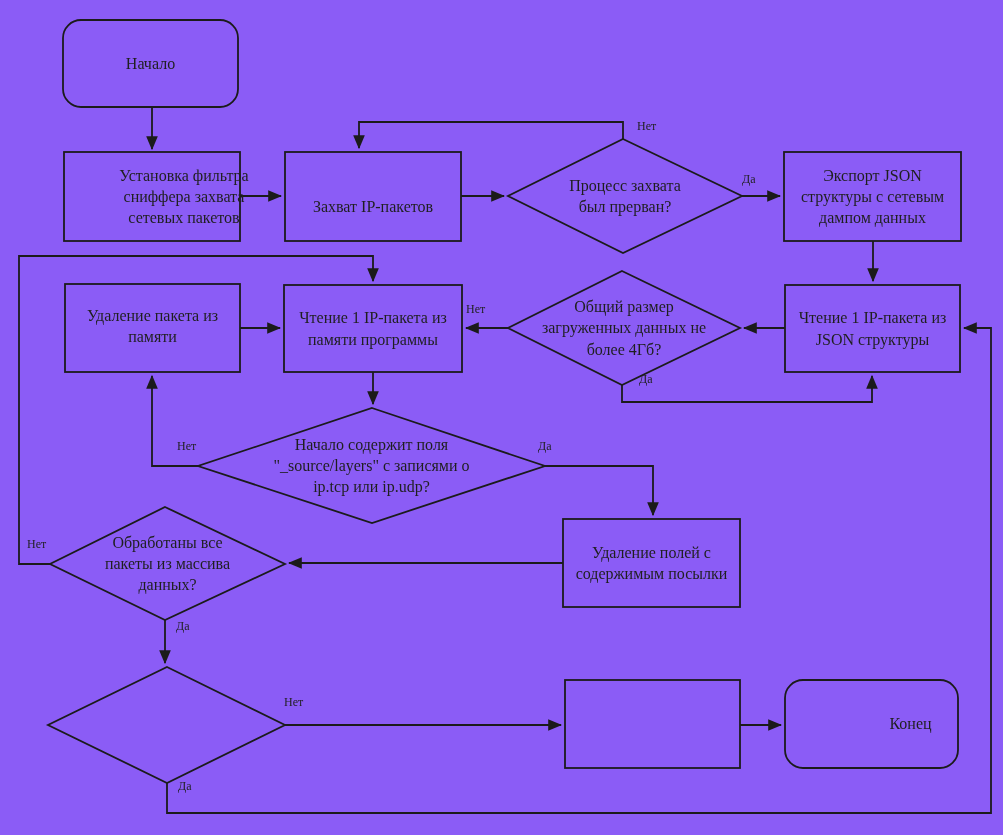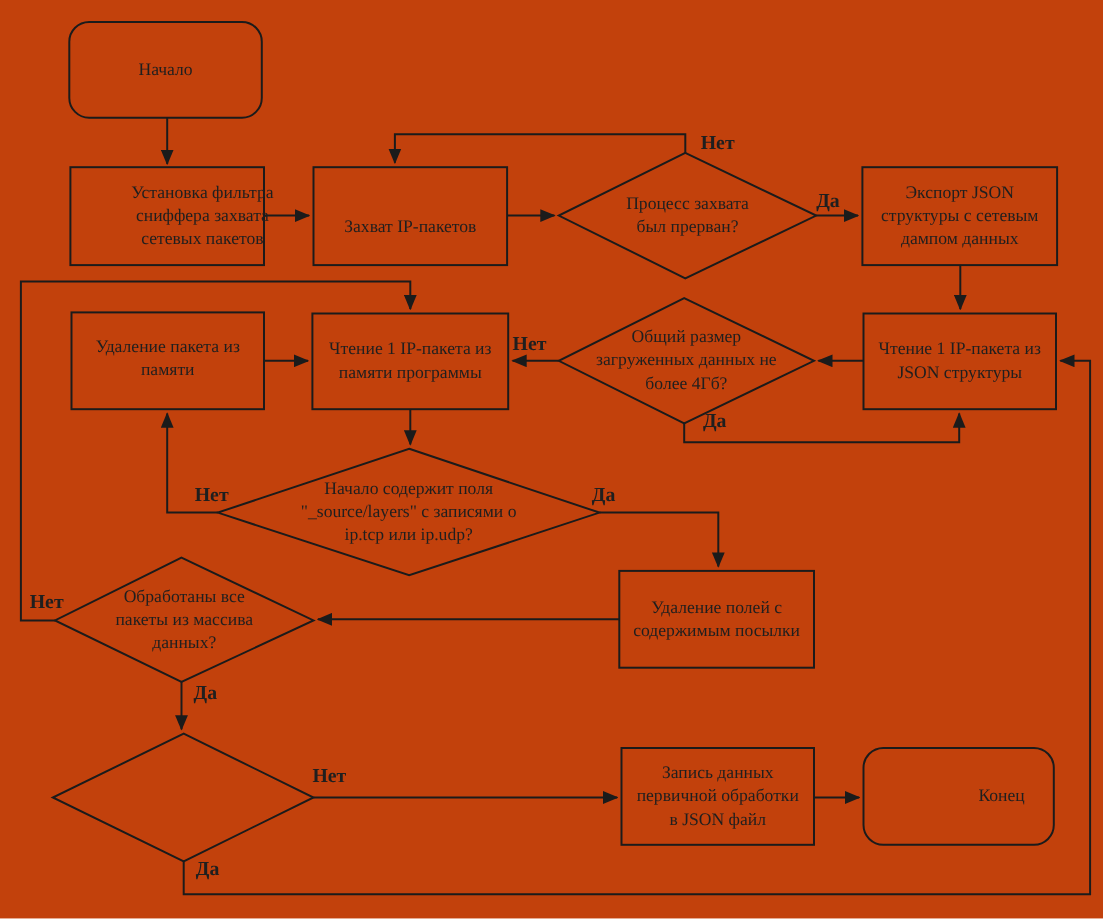--- a/index.html
+++ b/index.html
@@ -4,21 +4,21 @@
 <style>
   html, body {
     margin: 0;
     padding: 0;
     background: #ffffff;
   }
   #canvas {
     position: relative;
     width: 1003px;
     height: 835px;
-    background: #c2410c;
+    background: #8b5cf6;
     font-family: "Liberation Serif", "DejaVu Serif", serif;
     color: #1b1b1b;
     overflow: hidden;
   }
   #connector-layer {
     position: absolute;
     left: 0;
     top: 0;
     width: 1003px;
     height: 835px;
@@ -30,25 +30,24 @@
     justify-content: center;
     text-align: center;
     white-space: pre-line;
     font-size: 16px;
     line-height: 1.32;
     color: #1f1f1f;
     pointer-events: none;
   }
   .edge-label {
     position: absolute;
-    font-size: 18px;
+    font-size: 12px;
     color: #1f1f1f;
     white-space: nowrap;
     pointer-events: none;
-    font-weight: bold;
   }
 </style>
 </head>
 <body>
 
 <div id="canvas">
 
   <svg id="connector-layer" viewBox="0 0 1003 835" xmlns="http://www.w3.org/2000/svg">
     <defs>
       <marker id="arw" markerUnits="userSpaceOnUse" markerWidth="14" markerHeight="12" viewBox="0 0 12 10" refX="11" refY="5" orient="auto-start-reverse">
@@ -129,23 +128,20 @@
 ip.tcp или ip.udp?</div>
 
   <div class="node-label" style="left:563px; top:519px; width:177px; height:88px;">Удаление полей с
 содержимым посылки</div>
 
   <div class="node-label" style="left:50px; top:507px; width:235px; height:113px;">Обработаны все
 пакеты из массива
 данных?</div>
 
 
-  <div class="node-label" style="left:565px; top:680px; width:175px; height:88px;">Запись данных
-первичной обработки
-в JSON файл</div>
 
   <div class="node-label" style="left:785px; top:680px; width:173px; height:88px;padding-left:39px;">Конец</div>
 
   <span class="edge-label" style="left:637px; top:119px;">Нет</span>
   <span class="edge-label" style="left:742px; top:172px;">Да</span>
   <span class="edge-label" style="left:466px; top:302px;">Нет</span>
   <span class="edge-label" style="left:639px; top:372px;">Да</span>
   <span class="edge-label" style="left:177px; top:439px;">Нет</span>
   <span class="edge-label" style="left:538px; top:439px;">Да</span>
   <span class="edge-label" style="left:27px; top:537px;">Нет</span>

